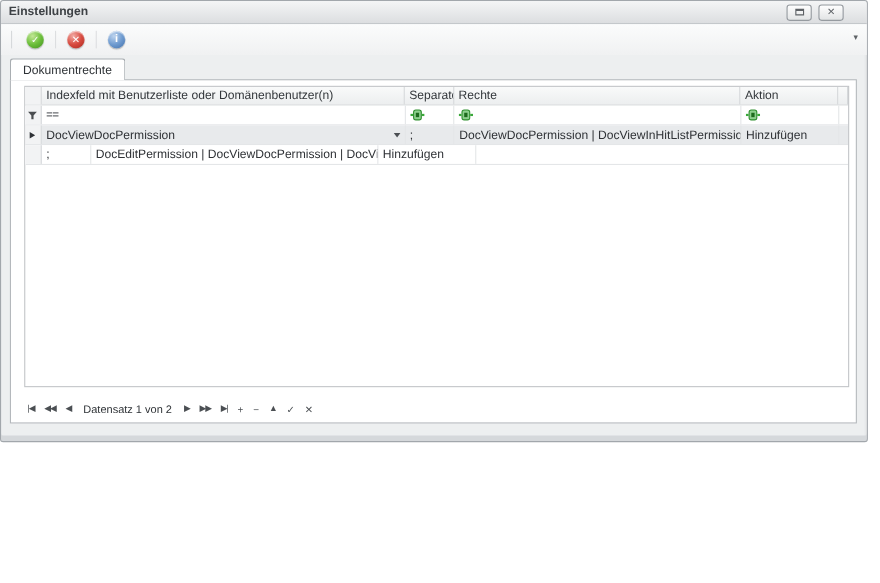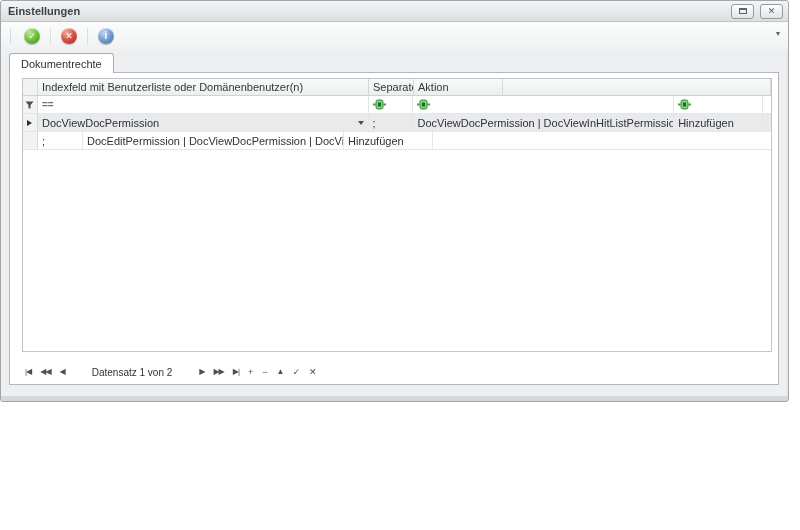--- a/index.html
+++ b/index.html
@@ -5,21 +5,21 @@
   * { margin:0; padding:0; box-sizing:border-box; }
   html,body { background:#fff; }
   body { font-family:"Liberation Sans","DejaVu Sans",sans-serif; }
   .canvas { position:relative; width:800px; height:530px; background:#fff; overflow:hidden; }
 
   
   .window { position:absolute; left:0; top:0; width:789px; height:402px;
     background:#edeff0; border:1px solid #a2a7ac; border-radius:3px;
     box-shadow: inset 0 -5px 0 #d5d8db, inset -2px 0 0 #e7e9ea; }
 
-  .titlebar { height:21px; display:flex; align-items:center; padding:0 5px 0 7px;
+  .titlebar { height:21px; display:flex; align-items:center; padding:0 21px 0 7px;
     background:linear-gradient(#f4f5f6,#dcdee0); border-bottom:1px solid #c0c4c7;
     border-radius:3px 3px 0 0; }
   .title { font-size:11px; font-weight:bold; color:#3e4246; }
   .winbtns { margin-left:auto; display:flex; gap:6px; }
   .winbtn { width:23px; height:15px; border:1px solid #969ba0; border-radius:3px;
     background:linear-gradient(#fefefe,#e2e4e5); display:flex; align-items:center; justify-content:center; }
   .maxglyph { width:8px; height:6px; border:1px solid #5e6266; border-top-width:2px; }
   .xglyph { font-size:9px; line-height:1; color:#5e6266; font-weight:bold; }
 
   
@@ -64,21 +64,21 @@
   .combo-arrow { margin-left:auto; width:0; height:0; border:3.5px solid transparent;
     border-top:4px solid #4b4f53; transform:translateY(2px); }
   .focus-arrow { width:0; height:0; border-top:3.5px solid transparent; border-bottom:3.5px solid transparent;
     border-left:5px solid #2e3236; }
 
   
   .navigator { position:absolute; left:15px; top:290px; height:18px; display:flex;
     align-items:center; gap:9px; }
   .nav-btn { font-size:8px; color:#4b4f53; line-height:1; letter-spacing:-1px; cursor:default; }
   .nav-btn.sym { font-size:9px; letter-spacing:0; }
-  .nav-label { font-size:10px; color:#2e3236; margin:0 18px; }
+  .nav-label { font-size:10px; color:#2e3236; margin:0 2px; }
 
   .icon-svg { display:block; }
 </style>
 </head>
 <body>
 
 <div class="canvas">
   <div class="window">
 
     <div class="titlebar">
@@ -116,20 +116,21 @@
     </div>
 
     <div class="tabpage">
 
       <div class="grid">
 
         <div class="grow header">
           <div class="gc c-ind"></div>
           <div class="gc c1">Indexfeld mit Benutzerliste oder Domänenbenutzer(n)</div>
           <div class="gc c2">Separator</div>
+          <div class="gc c3">Rechte</div>
           <div class="gc c4">Aktion</div>
           <div class="gc c5"></div>
         </div>
 
         <div class="grow filter">
           <div class="gc c-ind">
             <svg class="icon-svg" width="9" height="8" viewBox="0 0 9 8">
                 <path d="M0.5,0.5 H8.5 L5.5,4 V7.5 H3.5 V4 Z" fill="#4a4d50"></path>
               </svg>
           </div>

